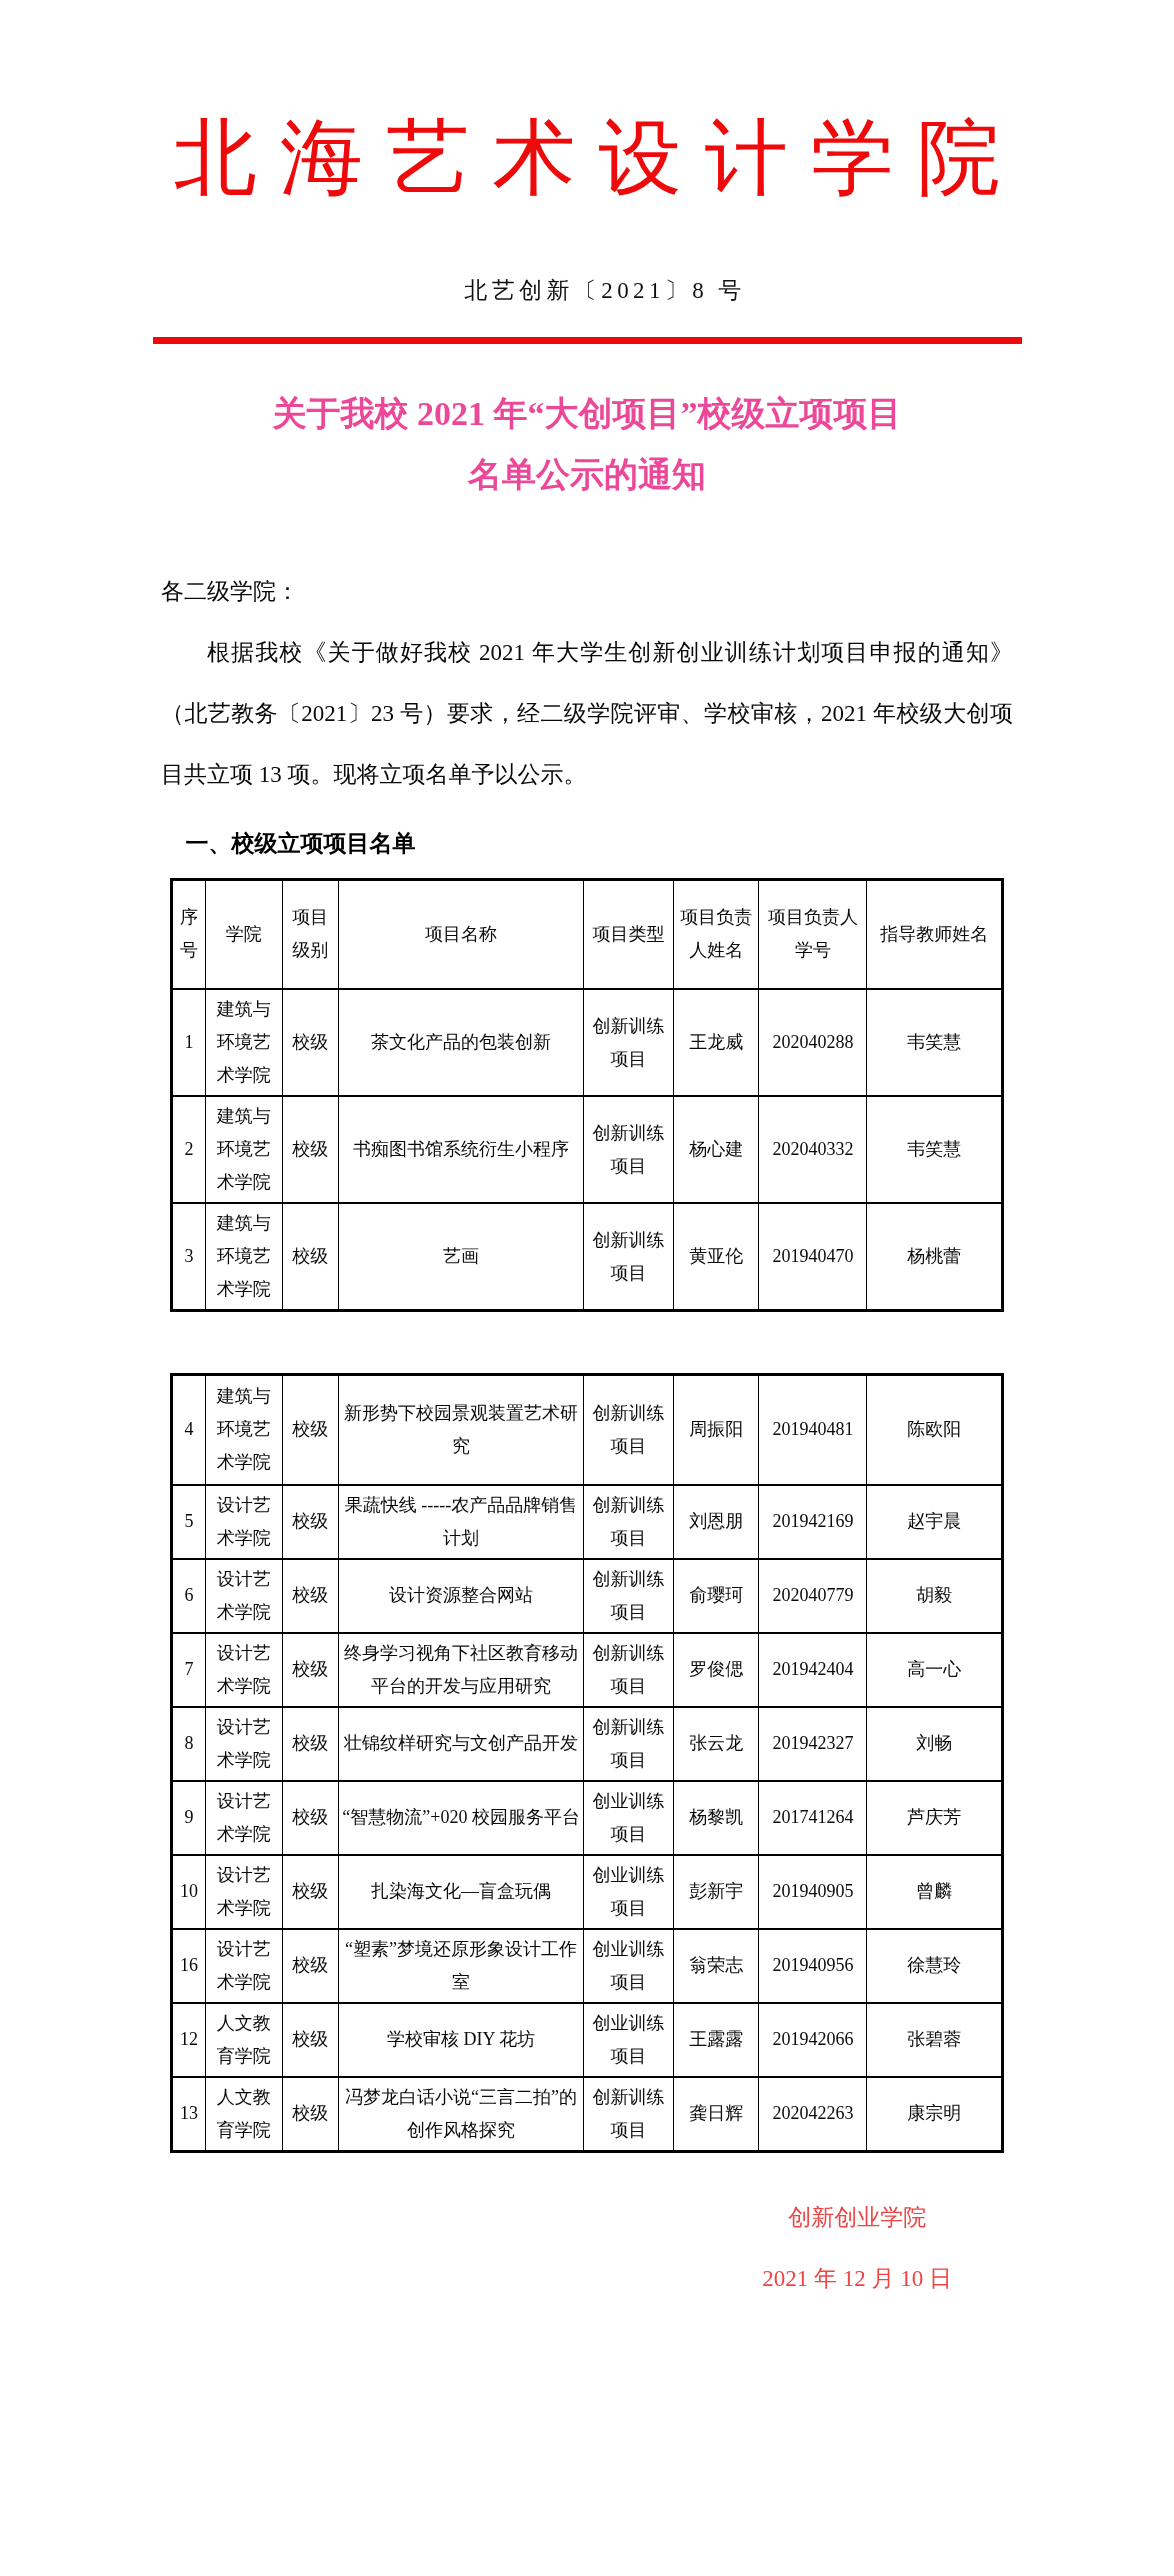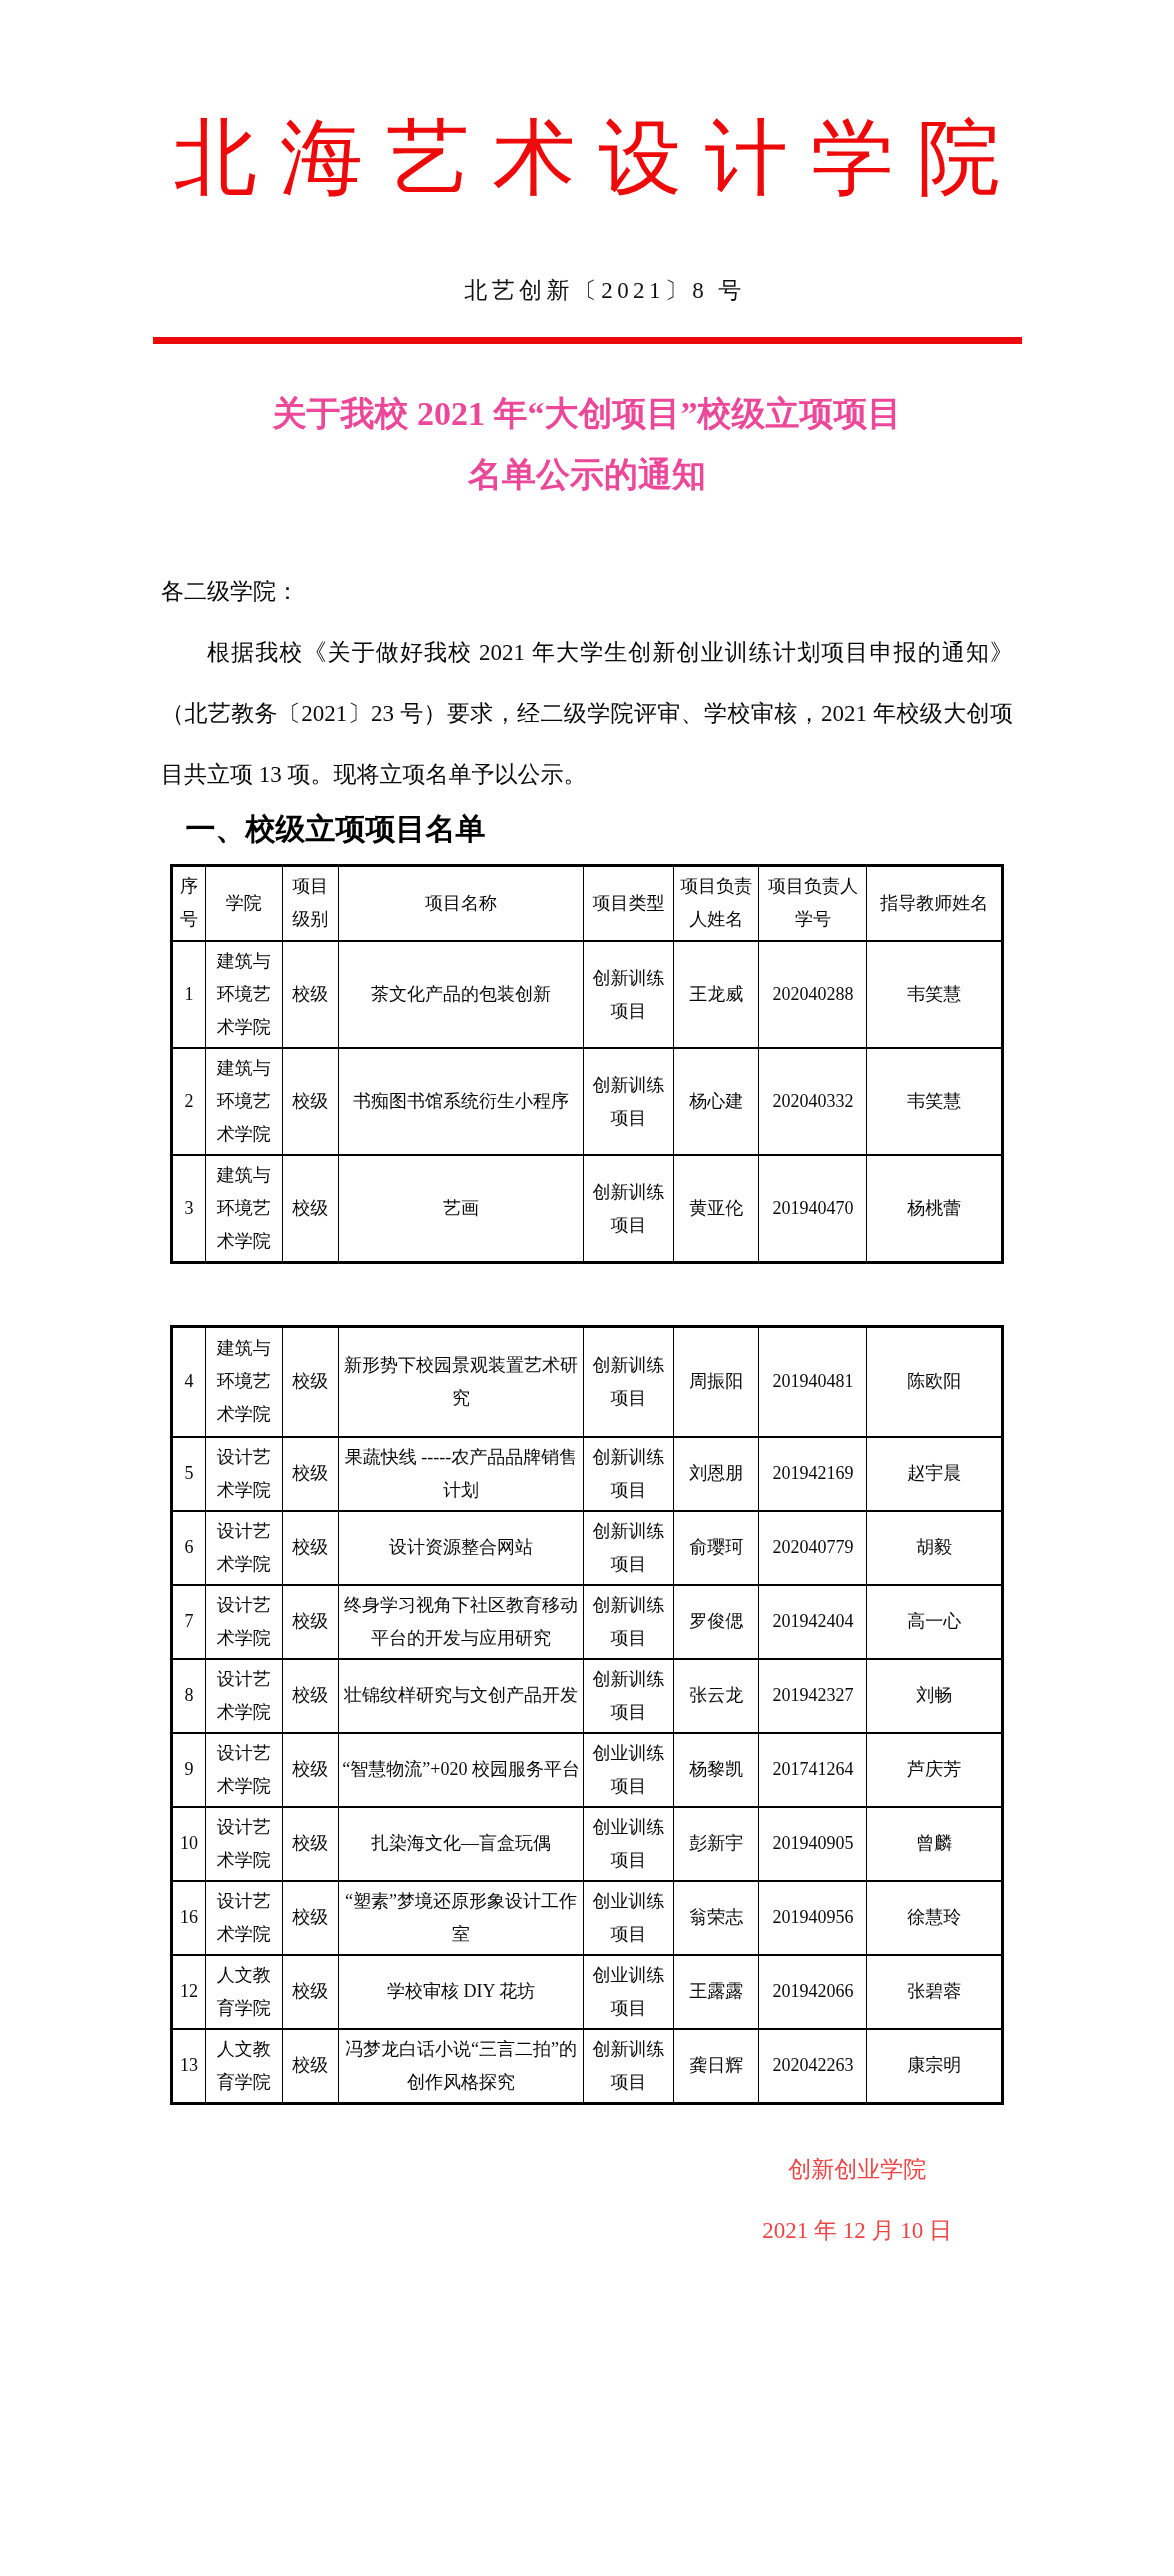--- a/index.html
+++ b/index.html
@@ -54,25 +54,25 @@
     margin:56px auto 0 auto;
     font-size:23px;
     line-height:61px;
     text-align:justify;
     color:#0a0a0a;
   }
   .body-text p{margin:0;}
   .indent{text-indent:2em;}
   .section-heading{
     width:852px;
-    margin:7px auto 0 auto;
+    margin:21px auto 0 auto;
     padding-left:49px;
     font-family:"Liberation Sans","DejaVu Sans",sans-serif;
     font-weight:bold;
-    font-size:30px;
+    font-size:23px;
     line-height:34px;
     color:#000;
   }
   
   .ptable{
     width:834px;
     margin:18px auto 0 auto;
     border-collapse:collapse;
     table-layout:fixed;
     border:3px solid #000;
@@ -84,21 +84,21 @@
     border-top-width:2.2px;
     border-bottom-width:2.2px;
     text-align:center;
     vertical-align:middle;
     padding:3px 2.2px;
     line-height:33px;
     font-weight:normal;
     word-break:break-all;
     color:#0a0a0a;
   }
-  .ptable thead tr{height:76px;}
+  .ptable thead tr{height:110px;}
   .ptable.part1 tbody tr{height:98px;}
   .ptable.part2 tbody tr{height:68px;}
   .ptable.part2 tbody tr:first-child{height:110px;}
   col.c0{width:4.1%;}  col.c1{width:9.2%;}  col.c2{width:6.8%;}
   col.c3{width:29.5%;} col.c4{width:10.8%;} col.c5{width:10.3%;}
   col.c6{width:13.0%;} col.c7{width:16.3%;}
   
   .footer{
     margin-top:34px;
     margin-right:222px;

